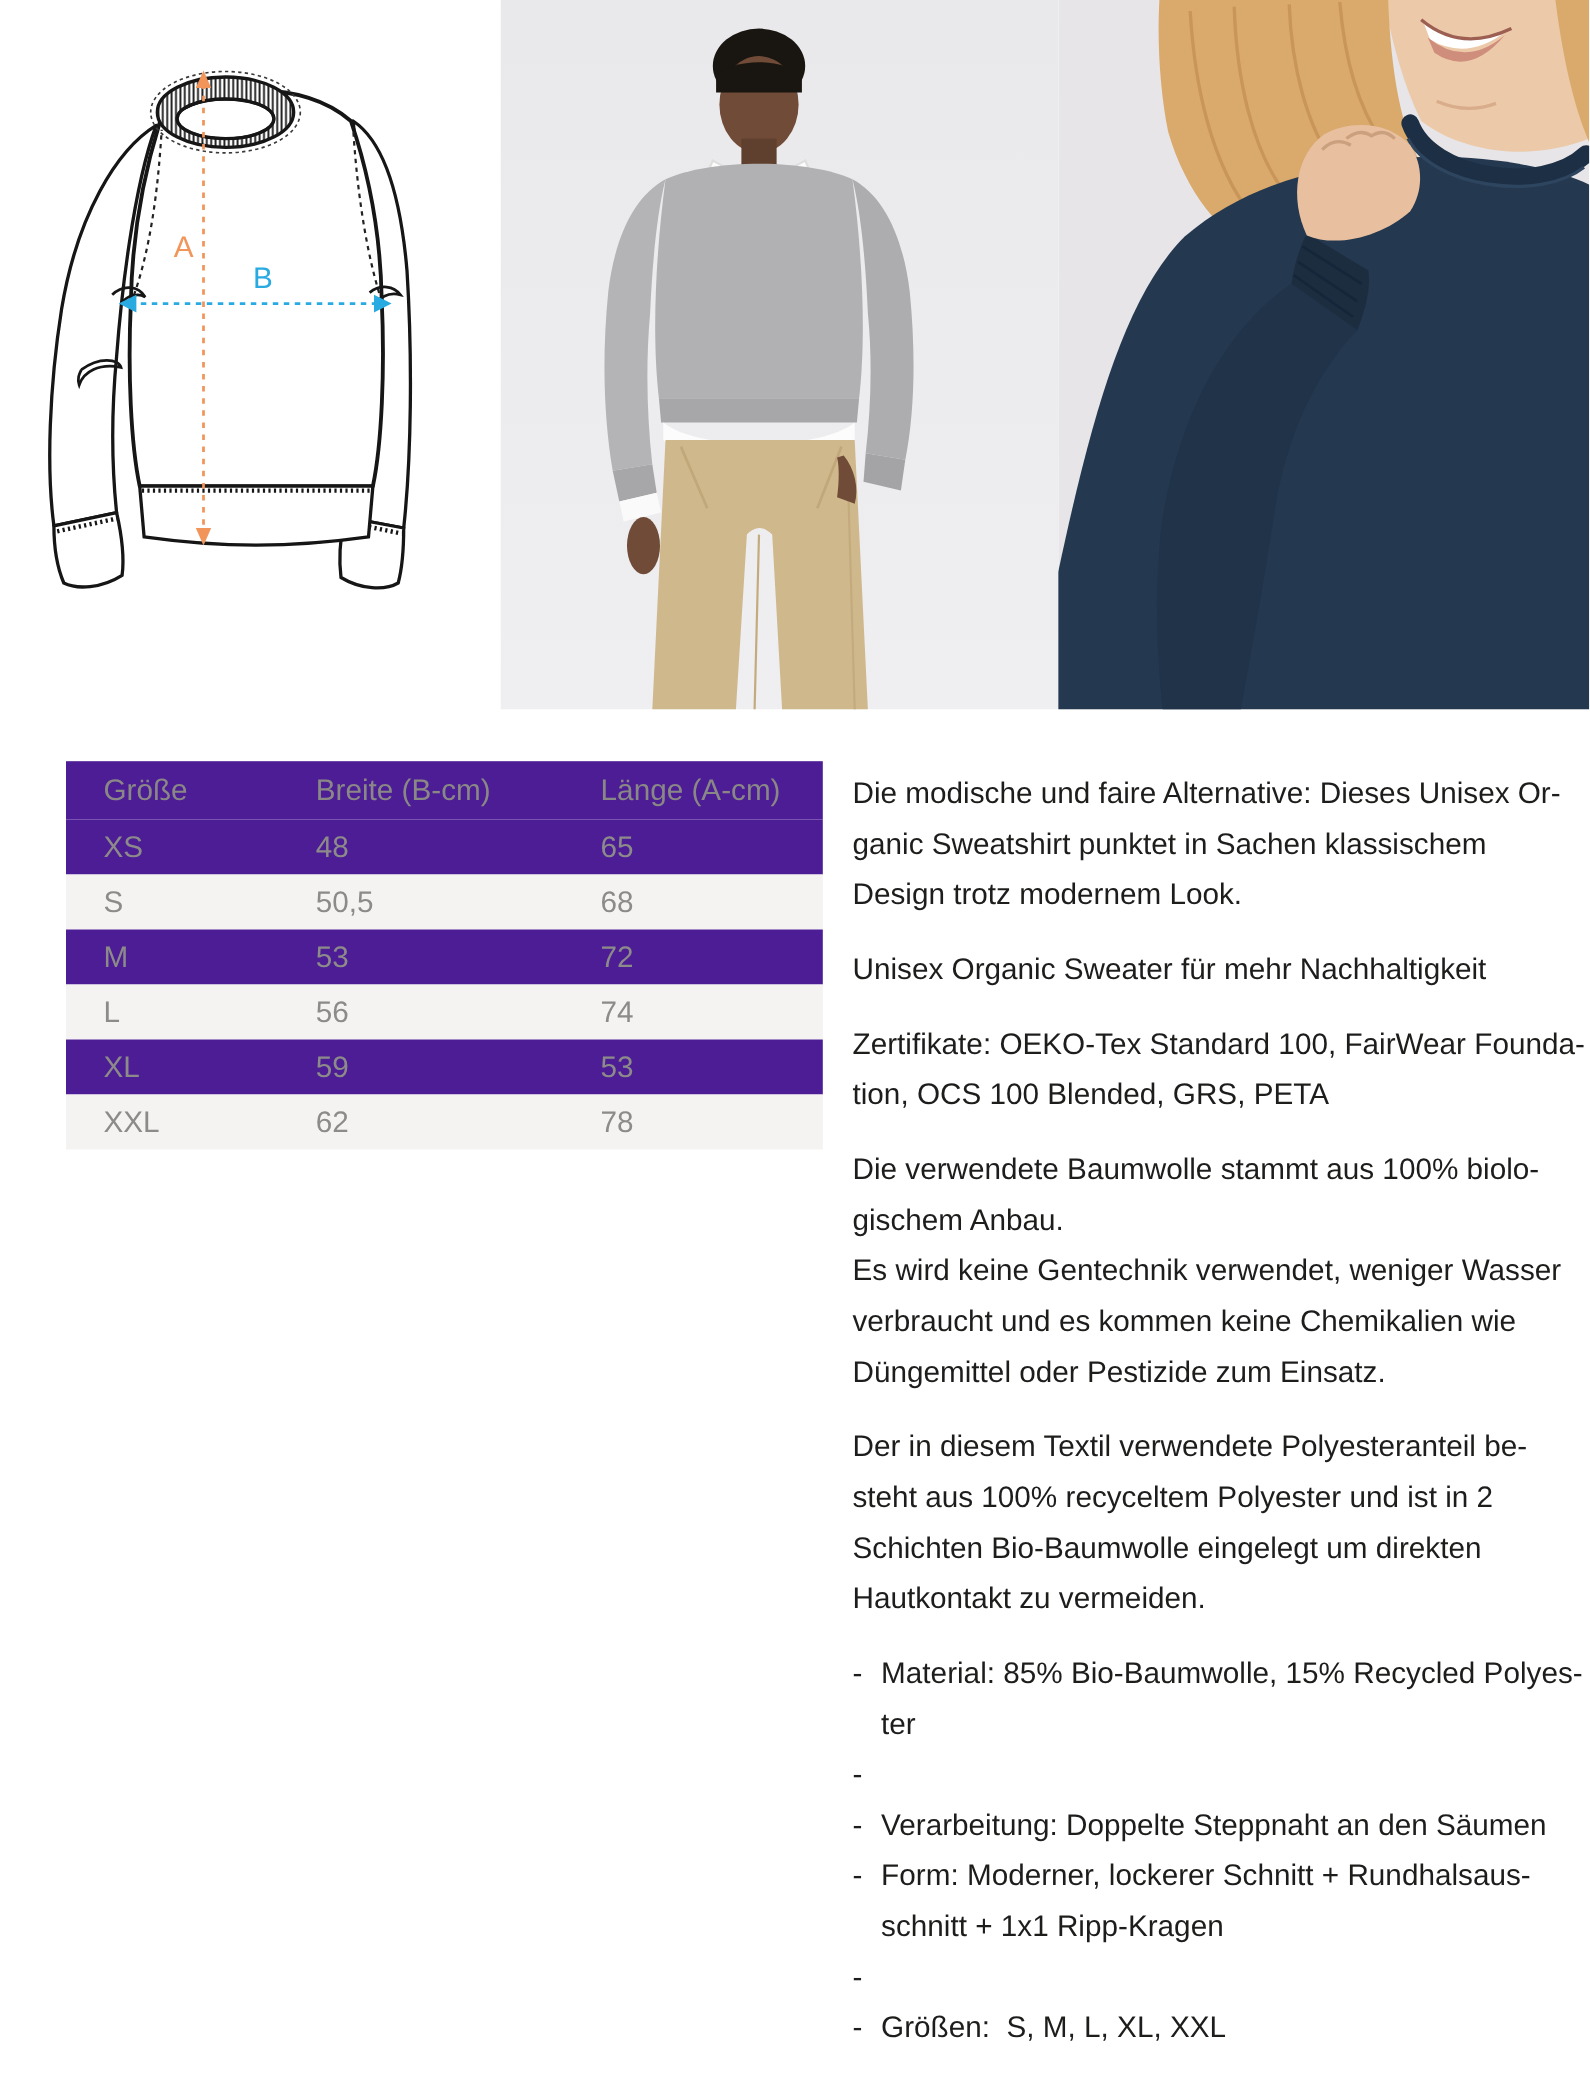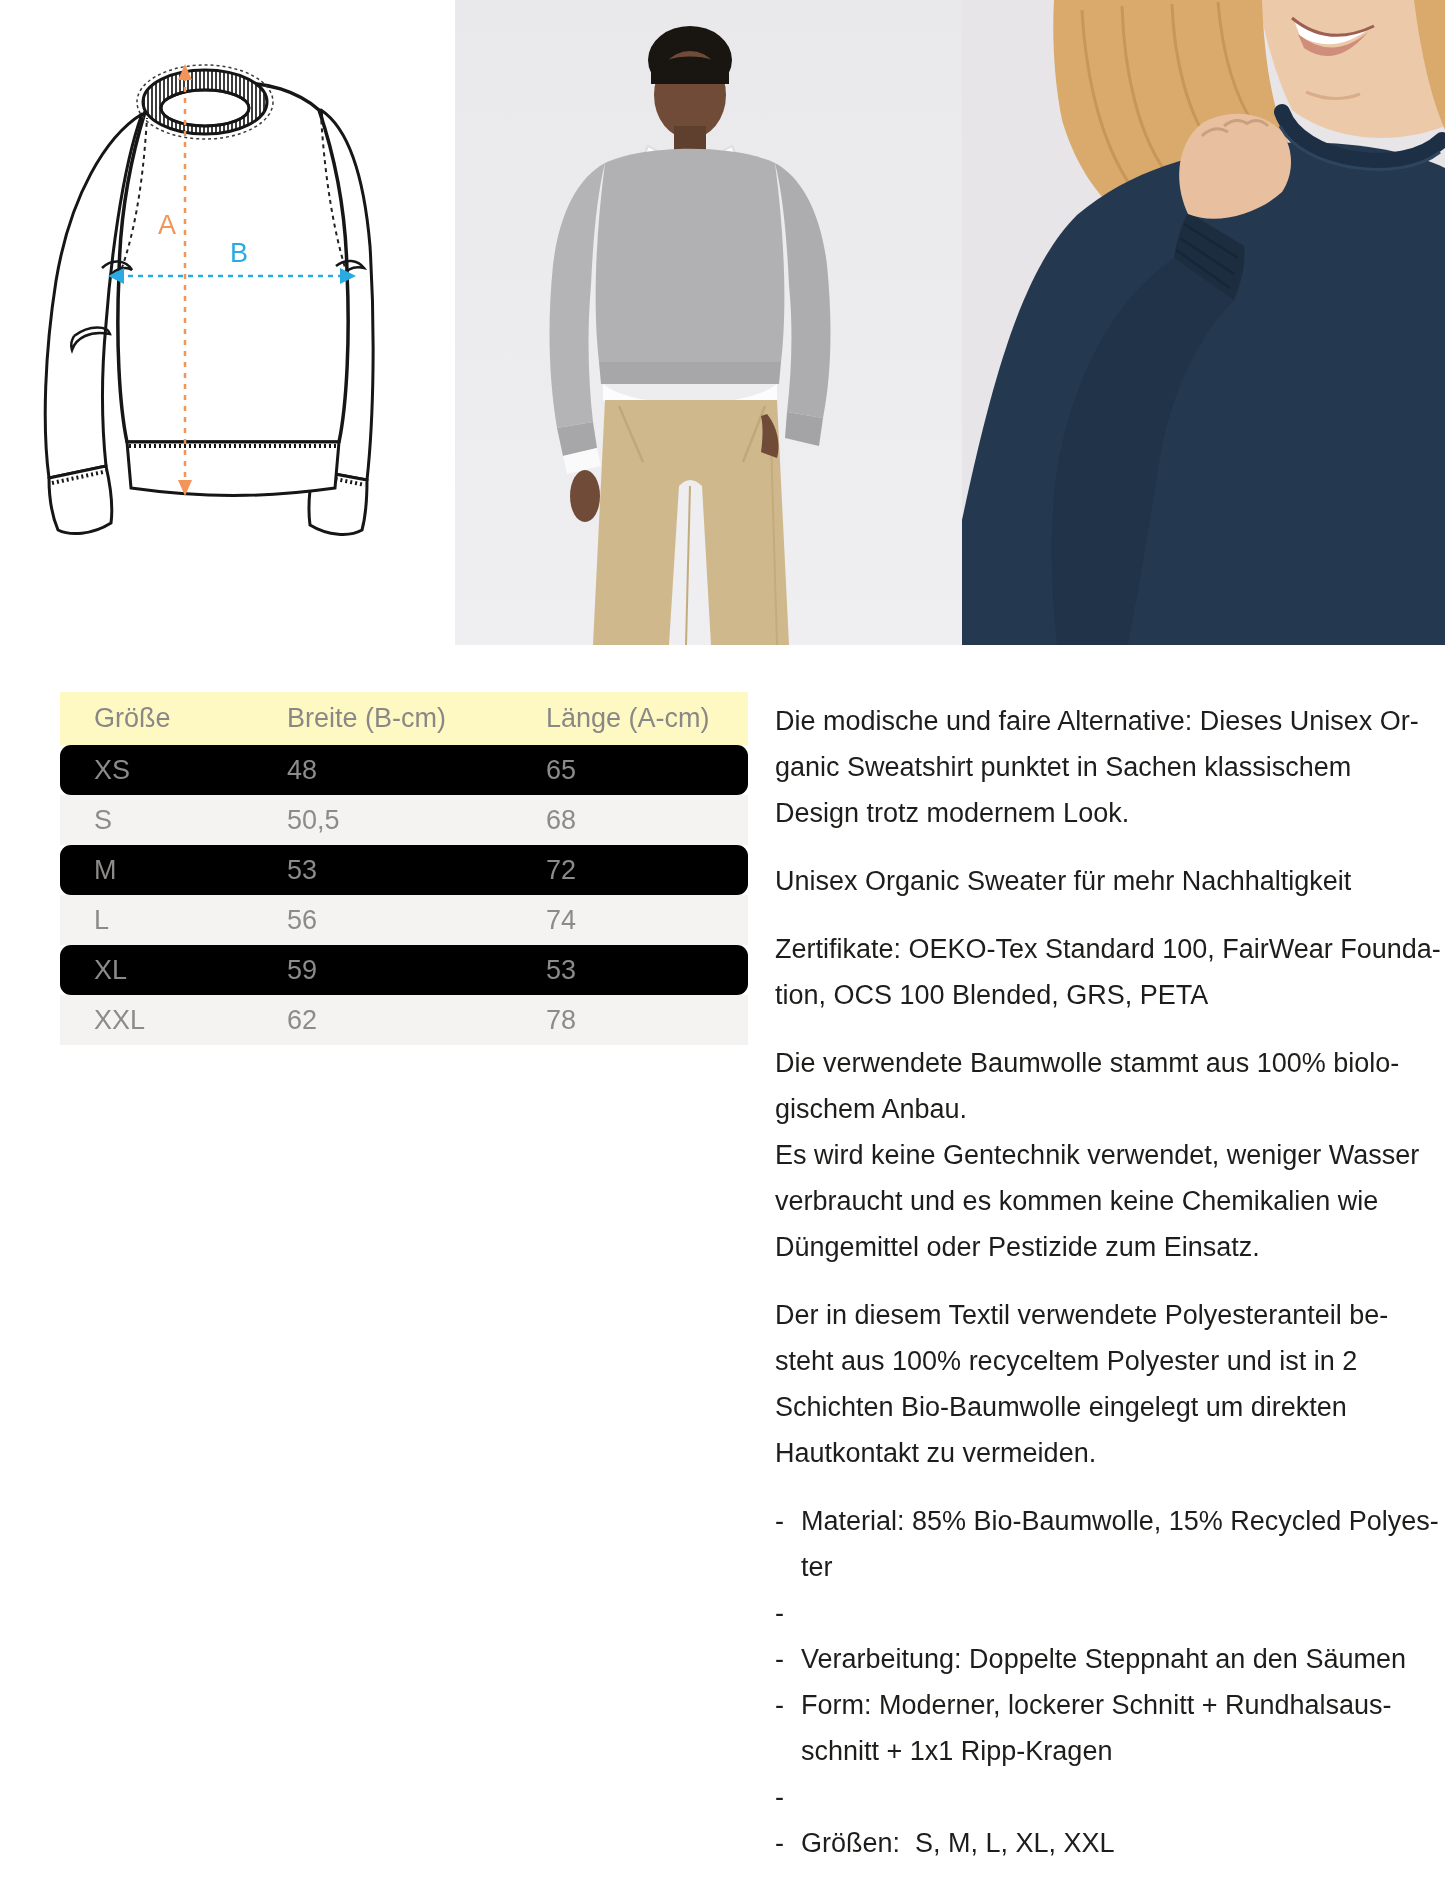--- a/index.html
+++ b/index.html
@@ -7,22 +7,22 @@
         font-family:"Liberation Sans","DejaVu Sans",sans-serif;}
   
   .diagram{position:absolute;left:18px;top:36px;width:358px;height:508px;}
   .photo{position:absolute;top:0;height:645px;}
   .photo-man{left:455px;width:507px;}
   .photo-woman{left:962px;width:483px;}
   .photo svg,.diagram svg{display:block;width:100%;height:100%;}
   
   .size-table{position:absolute;left:60px;top:692px;width:688px;font-size:27px;color:#8d8b8a;}
   .t-row{display:flex;align-items:center;height:50px;background:#f5f3f1;}
-  .t-row.head{height:53px;background:#fef9c3;color:#8a8886;}
-  .t-row.alt{background:#000000;border-radius:11px;}
+  .t-row.head{height:53px;background:#4c1d95;color:#8a8886;}
+  .t-row.alt{background:#4c1d95;}
   .t-row .c1{width:227px;padding-left:34px;box-sizing:border-box;}
   .t-row .c2{width:259px;}
   .t-row .c3{flex:1;}
   
   .tolerance{position:absolute;left:68px;top:1104px;font-size:28px;color:#1f1f1d;}
   
   .desc{position:absolute;left:775px;top:698px;width:672px;font-size:27px;line-height:46px;
         color:#1d1d1b;}
   .desc p{margin:0 0 22px 0;white-space:pre;}
   .bullets{margin-top:22px;}

